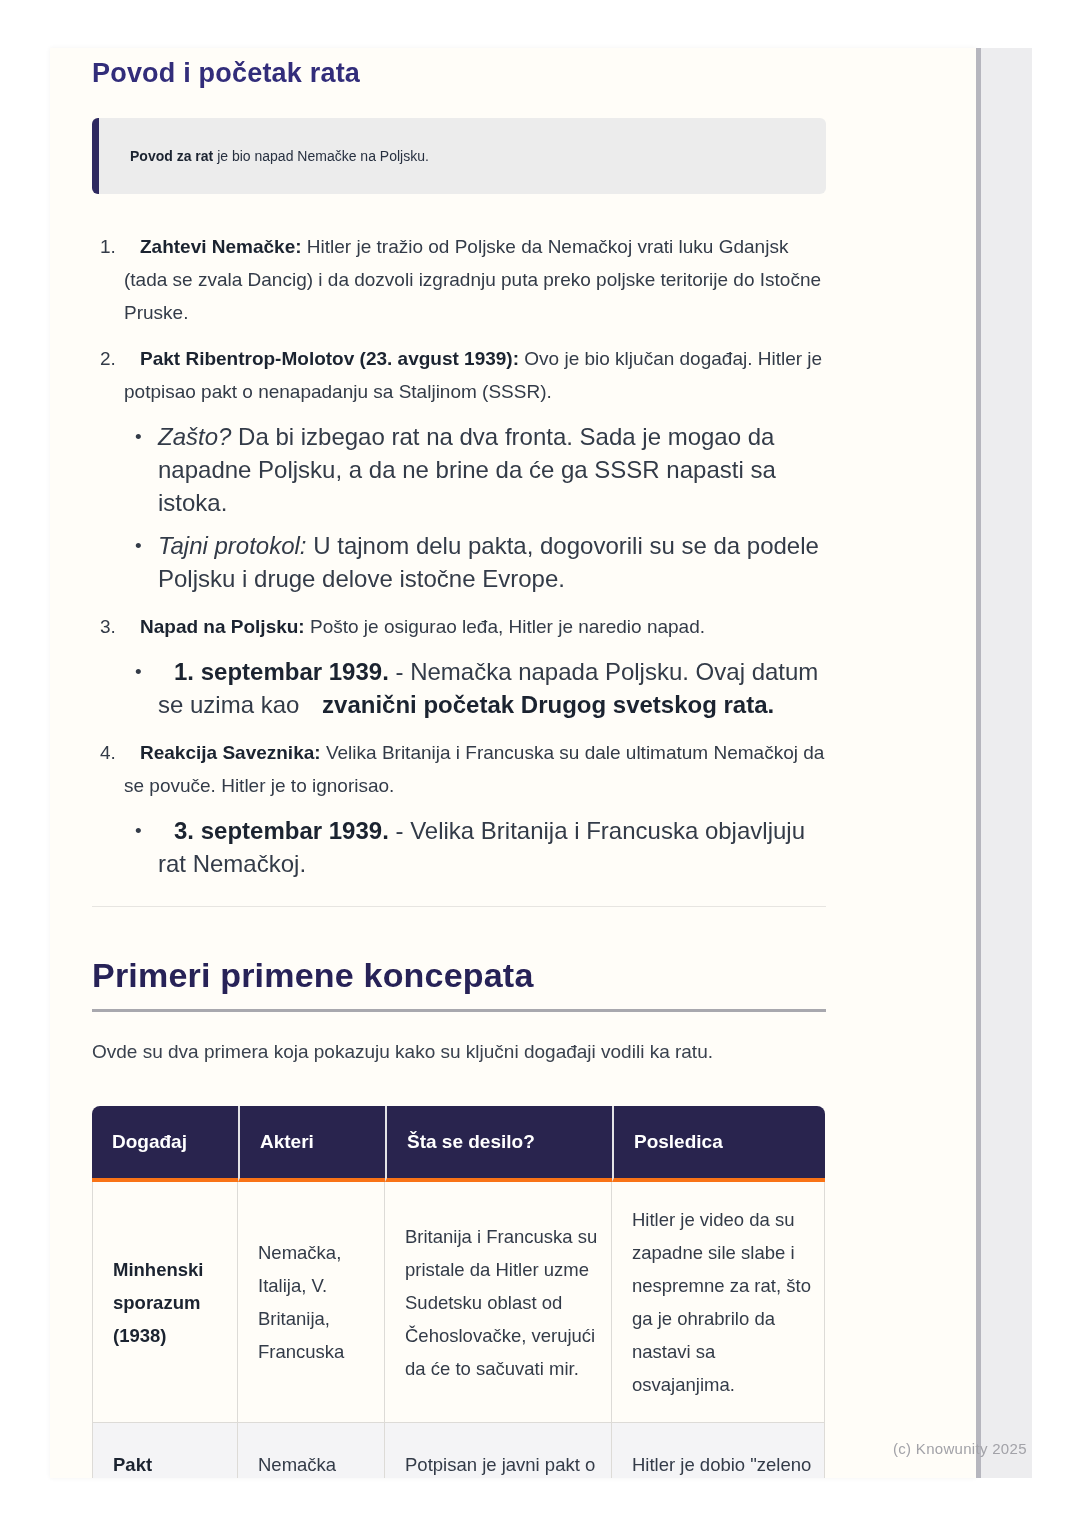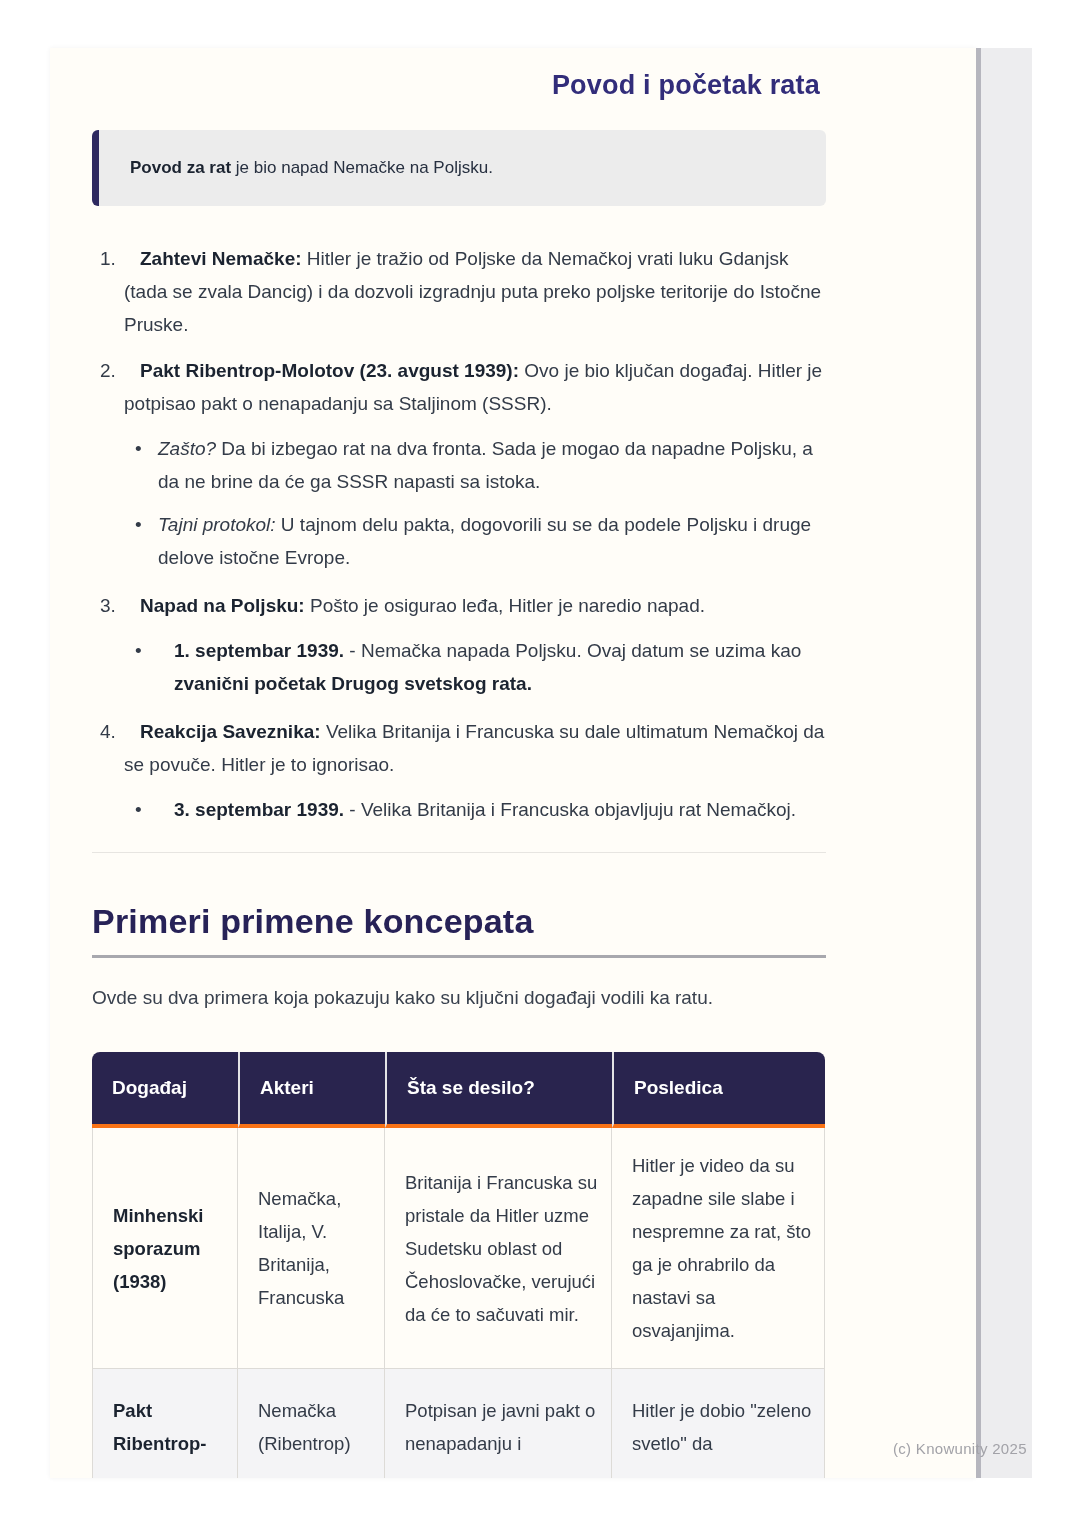--- a/index.html
+++ b/index.html
@@ -21,44 +21,44 @@
     position:absolute; left:976px; top:48px; width:56px; height:1430px;
     background:#ededef; border-left:5px solid #b6b6be; z-index:3;
   }
   .watermark {
     position:absolute; left:893px; top:1440px; z-index:6;
     font-size:15px; color:#a2a2a8; letter-spacing:0.3px; white-space:nowrap;
   }
   .content { padding:9px 0 0 42px; width:782px; }
 
   h2.sec-title {
-    margin:12px; font-size:27px; line-height:32px; font-weight:800;
-    color:#322d7a; letter-spacing:0.2px;text-align:right;
+    margin:0; font-size:27px; line-height:32px; font-weight:800;
+    color:#322d7a; letter-spacing:0.2px;
   }
   .callout {
     margin-top:29px; width:734px; min-height:76px;
     background:#ececec; border-left:7px solid #2e2960;
     border-radius:6px; padding:26px 24px 26px 31px;
-    font-size:17px; line-height:24px; color:#273040;
+    font-size:14px; line-height:24px; color:#273040;
   }
   .callout .b { font-weight:700; color:#1b2330; }
 
   ol.main-list { margin:36px 0 0; padding:0 0 0 8px; list-style:none; width:734px; }
   ol.main-list > li { display:flex; margin-top:13px; }
   ol.main-list > li:first-child { margin-top:0; }
   .num { flex:0 0 24px; font-size:19px; line-height:33px; color:#333b48; }
   .li-body { flex:1 1 auto; font-size:19px; line-height:33px; color:#333b48; }
   .li-body .b, .sub-body .b { font-weight:700; color:#1b2330;margin-left:16px; }
   .li-body .i, .sub-body .i { font-style:italic; }
 
   ul.sub-list { list-style:none; margin:12px 0 2px; padding:0 0 0 11px; }
   ul.sub-list > li { display:flex; margin-top:10px; }
   ul.sub-list > li:first-child { margin-top:0; }
   .dot { flex:0 0 23px; font-size:19px; line-height:33px; color:#333b48; }
-  .sub-body { flex:1 1 auto; font-size:19px; line-height:33px; color:#333b48; }
+  .sub-body { flex:1 1 auto; font-size:24px; line-height:33px; color:#333b48; }
 
   .divider { width:734px; height:0; border-top:1px solid #e7e5e1; margin-top:24px; }
 
   h1.page-title {
     margin:49px 0 0; font-size:34px; line-height:38px; font-weight:800;
     color:#272257; letter-spacing:0.2px;
   }
   .title-underline { width:734px; height:3px; background:#a8a8ae; margin-top:15px; }
 
   p.intro { margin:27px 0 0; font-size:19px; line-height:26px; color:#39414e; }

